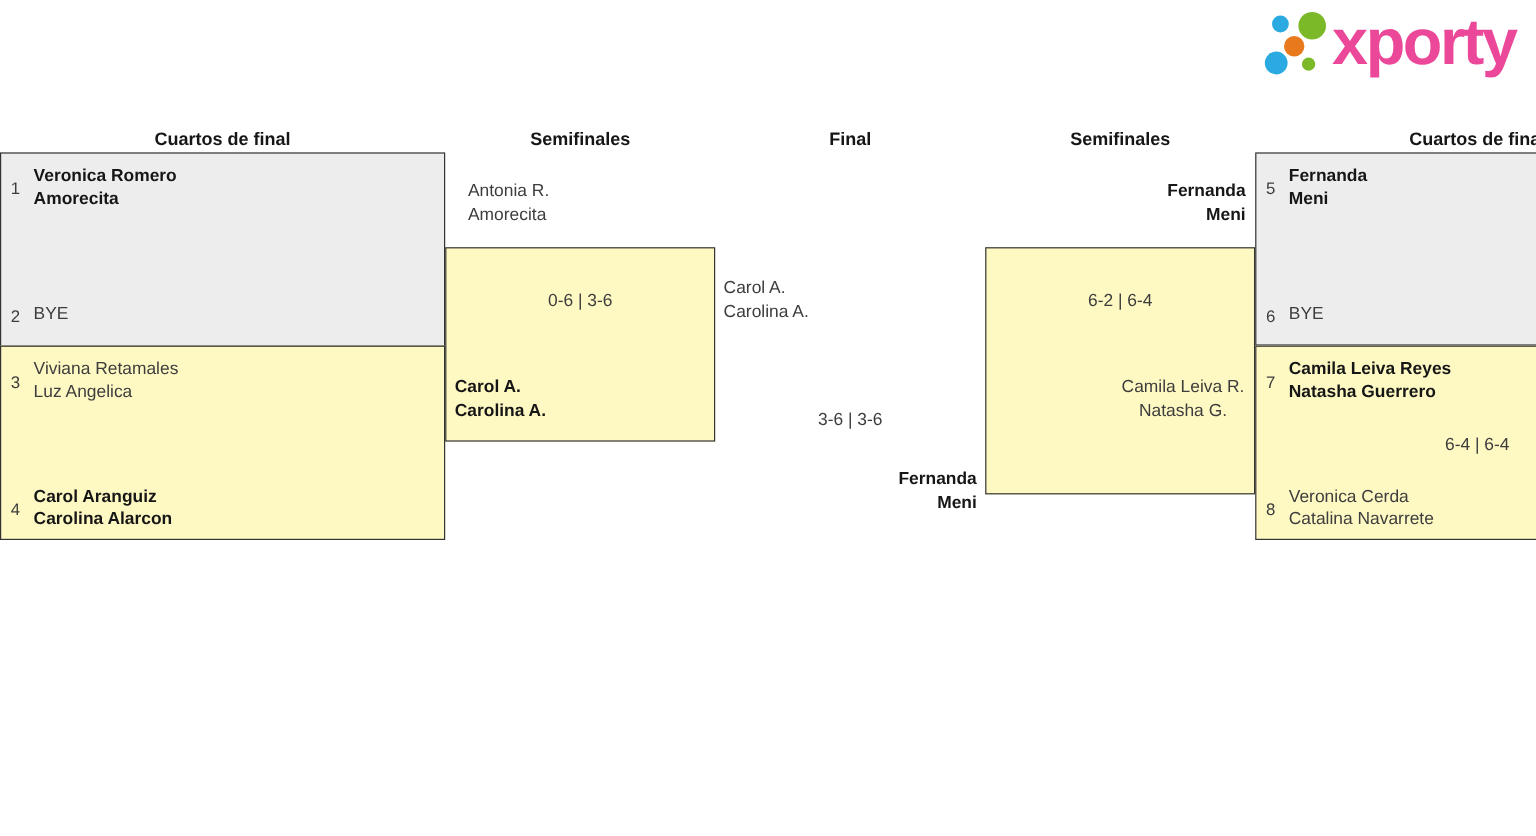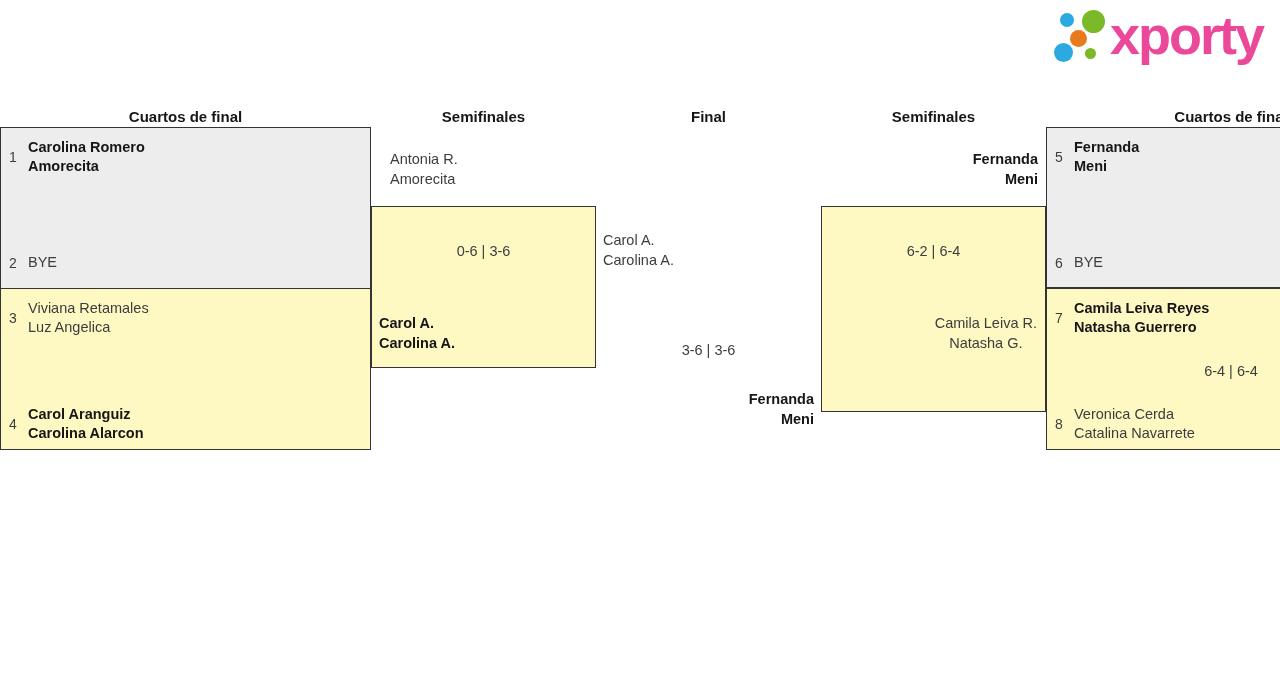--- a/index.html
+++ b/index.html
@@ -78,21 +78,21 @@
   <div class="rh rh1">Cuartos de final</div>
   <div class="rh rh2">Semifinales</div>
   <div class="rh rh3">Final</div>
   <div class="rh rh4">Semifinales</div>
   <div class="rh rh5">Cuartos de final</div>
 
   <div class="box grey" id="qf1">
     <div class="trow top">
       <span class="seed">1</span>
       <div class="names winner">
-        <div>Carolina Romero</div>
+        <div>Veronica Romero</div>
         <div>Amorecita</div>
       </div>
     </div>
     <div class="trow bottom">
       <span class="seed">2</span>
       <div class="names loser">
         <div>BYE</div>
         <div></div>
       </div>
     </div>

